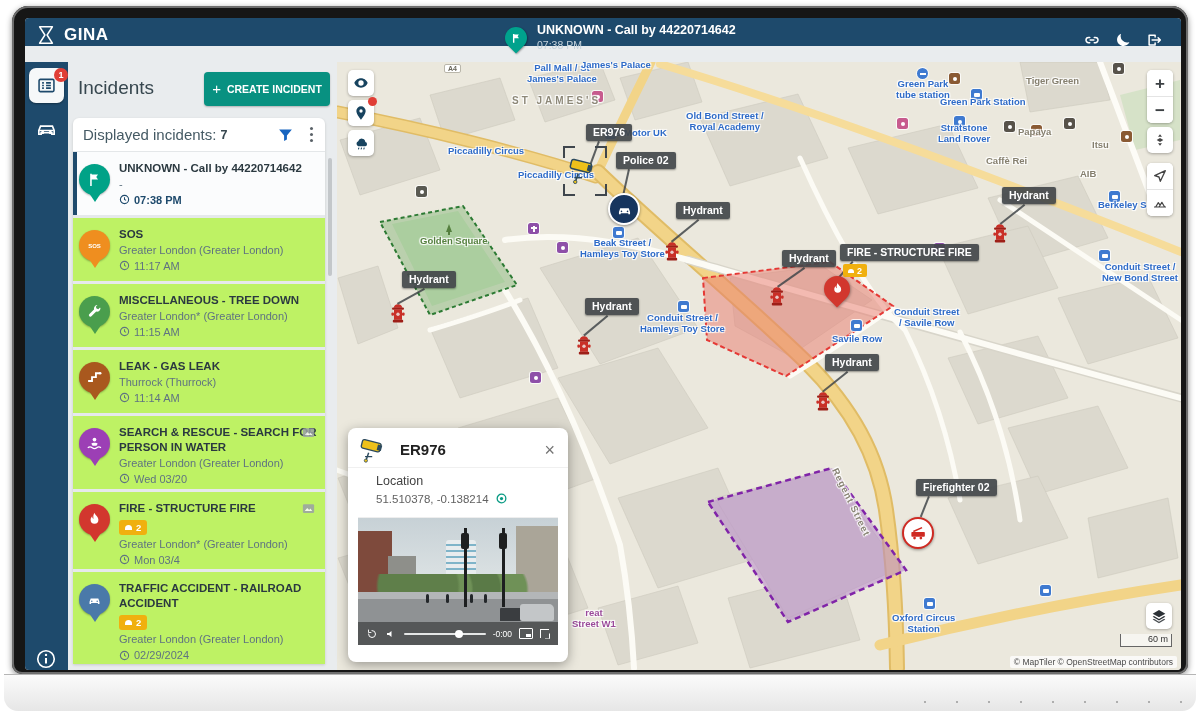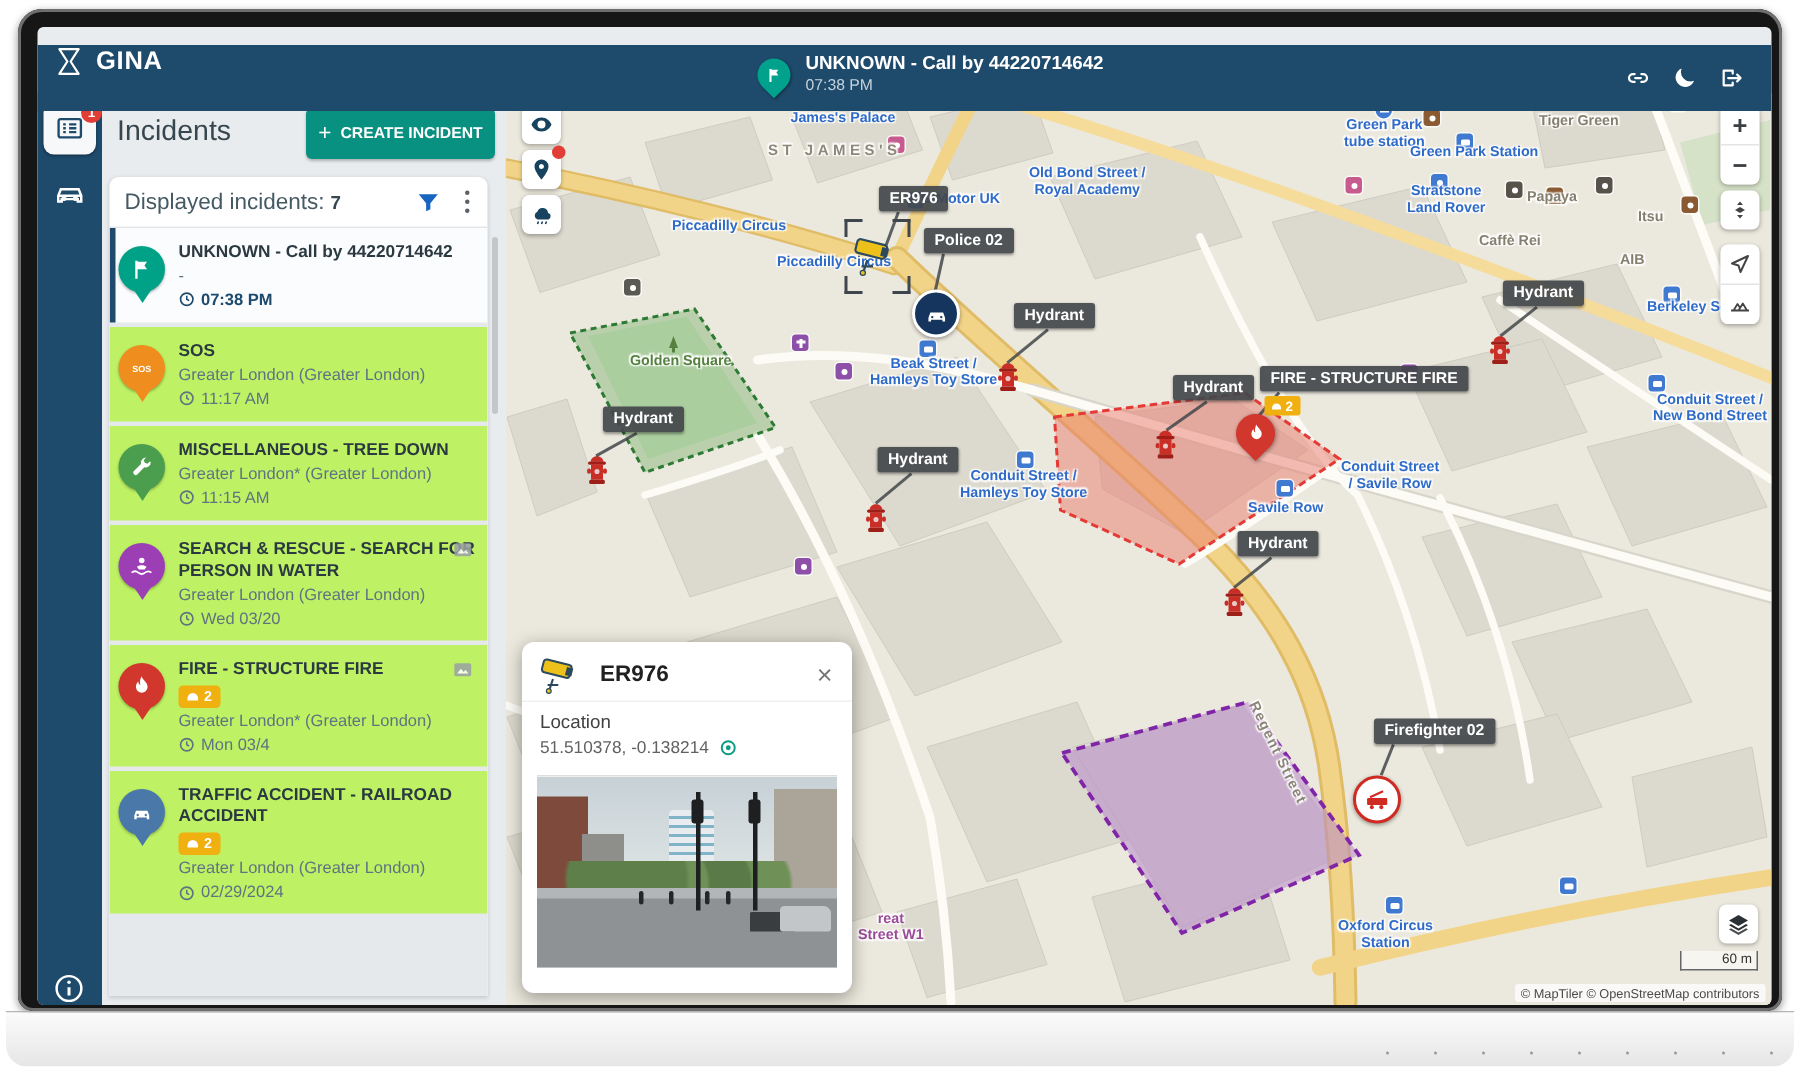--- a/index.html
+++ b/index.html
@@ -4,21 +4,21 @@
 <style>
   html,body{margin:0;padding:0;background:#fff;font-family:"Liberation Sans",sans-serif;}
   .stage{position:relative;width:1200px;height:718px;overflow:hidden;background:#fff;}
   
   .bezel{position:absolute;left:12px;top:6px;width:1176px;height:668px;background:#161616;border-radius:16px 16px 10px 10px;box-shadow:inset 0 0 0 2px #6e6e6e,0 2px 6px rgba(0,0,0,.45);}
   .chin{position:absolute;left:4px;top:674px;width:1192px;height:36px;background:linear-gradient(#fbfbfb,#e6e6e6);border-radius:0 0 14px 14px;border-top:1px solid #b5b5b5;}
   .chin-dots{position:absolute;right:14px;top:26px;display:flex;gap:30px;}
   .chin-dots i{width:2px;height:2px;border-radius:50%;background:#9a9a9a;}
   .screen{position:absolute;left:25px;top:18px;width:1156px;height:652px;background:#e9ecee;overflow:hidden;border-radius:4px;}
   
-  .hdr{position:absolute;left:0;top:12px;width:1156px;height:44px;background:#1e4a6c;display:flex;align-items:flex-start;z-index:60;}
+  .hdr{position:absolute;left:0;top:0;width:1156px;height:28px;background:#1e4a6c;display:flex;align-items:flex-end;z-index:60;}
   .brand{display:flex;align-items:center;gap:7px;margin-left:10px;}
   .brand svg{width:22px;height:22px;}
   .brand-name{color:#fff;font-size:17px;font-weight:bold;letter-spacing:.5px;}
   .hdr-active{position:absolute;left:480px;top:5px;display:flex;align-items:center;gap:10px;}
   .hpin{width:22px;height:22px;border-radius:50% 50% 50% 0;transform:rotate(-45deg);background:#00a28d;position:relative;margin-top:2px;box-shadow:0 1px 2px rgba(0,0,0,.4);}
   .hpin svg{position:absolute;left:4px;top:4px;width:14px;height:14px;transform:rotate(45deg);}
   .hdr-active .tt{color:#fff;font-size:12.5px;font-weight:bold;}
   .hdr-active .ts{color:#c6d3dc;font-size:10.5px;margin-top:2px;}
   .hdr-icons{position:absolute;right:18px;top:0;height:44px;display:flex;align-items:center;gap:13px;}
   .hic{width:18px;height:18px;cursor:pointer;}
@@ -111,21 +111,21 @@
   .zchar{font-size:17px;color:#3c4043;font-weight:bold;line-height:1;}
   .layers-btn{position:absolute;left:809px;top:541px;z-index:30;}
   .scalebox{position:absolute;left:783px;top:572px;width:52px;height:13px;z-index:30;background:rgba(255,255,255,.55);border:1px solid #666;border-top:none;box-sizing:border-box;font-size:9px;color:#333;text-align:right;padding-right:3px;line-height:11px;}
   .attrib{position:absolute;right:4px;bottom:2px;z-index:30;background:rgba(255,255,255,.75);font-size:8.5px;color:#4a4a4a;padding:1px 4px;border-radius:2px;}
   
   .popup{position:absolute;left:323px;top:410px;width:220px;height:234px;background:#fff;border-radius:8px;box-shadow:0 3px 12px rgba(0,0,0,.35);z-index:70;}
   .popup-head{display:flex;align-items:center;padding:8px 10px 4px;}
   .popup-head svg{width:34px;height:27px;}
   .popup-title{font-size:15px;font-weight:bold;color:#212121;margin-left:8px;flex:1;}
   .popup-close{font-size:18px;color:#757575;cursor:pointer;padding:0 3px;line-height:1;}
-  .popup-loc{padding:6px 12px 8px;border-top:1px solid #f0f0f0;}
+  .popup-loc{padding:6px 28px 8px;border-top:1px solid #f0f0f0;}
   .loc-lbl{font-size:12.5px;color:#424242;}
   .loc-val{display:flex;align-items:center;gap:6px;margin-top:4px;font-size:11.5px;color:#616161;}
   .loc-val svg{width:13px;height:13px;}
   .video{position:relative;margin:4px 10px 10px;width:200px;height:127px;overflow:hidden;background:#9aa0a3;border-top:1px solid #eee;}
   .vid-sky{position:absolute;left:0;top:0;width:100%;height:52%;background:linear-gradient(#c7d1d6,#dde3e4);}
   .vid-bldL{position:absolute;left:0;top:10%;width:17%;height:52%;background:#7e4a3c;}
   .vid-bldL2{position:absolute;left:15%;top:30%;width:14%;height:34%;background:#8e8f8a;}
   .vid-tower{position:absolute;left:44%;top:17%;width:15%;height:42%;background:repeating-linear-gradient(#e8ecee 0 4px,#7fb4c9 4px 6px);border-radius:3px 3px 0 0;}
   .vid-church{position:absolute;left:79%;top:6%;width:21%;height:56%;background:#aaa598;}
   .vid-trees{position:absolute;left:0%;top:44%;width:100%;height:20%;background:radial-gradient(circle at 30% 50%,#5f7f4a 0 28%,transparent 30%),radial-gradient(circle at 42% 60%,#6f9157 0 25%,transparent 27%),radial-gradient(circle at 58% 55%,#5a7a47 0 22%,transparent 24%),radial-gradient(circle at 70% 60%,#6f9157 0 20%,transparent 22%);}
@@ -293,20 +293,39 @@
               </div>
               <div class="inc-body">
                 <div class="inc-title">MISCELLANEOUS - TREE DOWN</div>
                 <div class="inc-sub">Greater London* (Greater London)</div>
                 <div class="inc-time">
                   <svg class="clk" viewBox="0 0 24 24">
                     <circle cx="12" cy="12" r="9" fill="none" stroke="currentColor" stroke-width="2.4"></circle>
                     <path d="M12 7v5l3.5 2" fill="none" stroke="currentColor" stroke-width="2.2"></path>
                   </svg>
                   <span>11:15 AM</span>
+                </div>
+              </div>
+            </div>
+            <div class="inc-row">
+              <div class="pin" style="--pin: #a9581e;">
+                <svg viewBox="0 0 24 24">
+                  <path d="M3 17h5.5v-5.5H14V6h5.5" fill="none" stroke="#fff" stroke-width="2.6"></path>
+                  <circle cx="20" cy="6" r="1.8" fill="#fff"></circle>
+                </svg>
+              </div>
+              <div class="inc-body">
+                <div class="inc-title">LEAK - GAS LEAK</div>
+                <div class="inc-sub">Thurrock (Thurrock)</div>
+                <div class="inc-time">
+                  <svg class="clk" viewBox="0 0 24 24">
+                    <circle cx="12" cy="12" r="9" fill="none" stroke="currentColor" stroke-width="2.4"></circle>
+                    <path d="M12 7v5l3.5 2" fill="none" stroke="currentColor" stroke-width="2.2"></path>
+                  </svg>
+                  <span>11:14 AM</span>
                 </div>
               </div>
             </div>
             <div class="inc-row">
               <div class="pin" style="--pin: #9c3fb5;">
                 <svg viewBox="0 0 24 24" fill="#fff">
                   <circle cx="12" cy="6.5" r="2.6"></circle>
                   <path d="M7.5 12.5c1.5-2 7.5-2 9 0l-1.8 2.6H9.3z"></path>
                   <path d="M2.5 18c2-1.6 4.3-1.6 6.3 0s4.3 1.6 6.3 0 4-1.6 6 0" fill="none" stroke="#fff" stroke-width="1.7"></path>
                 </svg>
@@ -752,17 +771,32 @@
           <div class="vid-trees"></div>
         <div class="vid-walk"></div>
           <div class="vid-road"></div>
           <div class="vid-car"></div>
         <div class="vid-pole1"></div>
           <div class="vid-pole2"></div>
         <div class="vid-ppl" style="left:34%;"></div>
           <div class="vid-ppl" style="left:44%;"></div>
         <div class="vid-ppl" style="left:56%;"></div>
           <div class="vid-ppl" style="left:63%;"></div>
+        <div class="vid-bar">
+          <svg viewBox="0 0 24 24" fill="none" stroke="#fff" stroke-width="2" stroke-linecap="round">
+              <path d="M12 5a7 7 0 1 1-7 7"></path>
+              <path d="M5 4v5h5" stroke-width="1.8"></path>
+            </svg>
+          <svg viewBox="0 0 24 24" fill="#fff">
+              <path d="M4 10v4h4l5 4V6l-5 4z"></path>
+            </svg>
+          <div class="vslider">
+              <i></i>
+            </div>
+          <span class="vtime">-0:00</span>
+          <span class="vpip"></span>
+          <span class="vfull"></span>
+        </div>
       </div>
     </div>
 
   </div>
 </div>
 
 </body></html>

